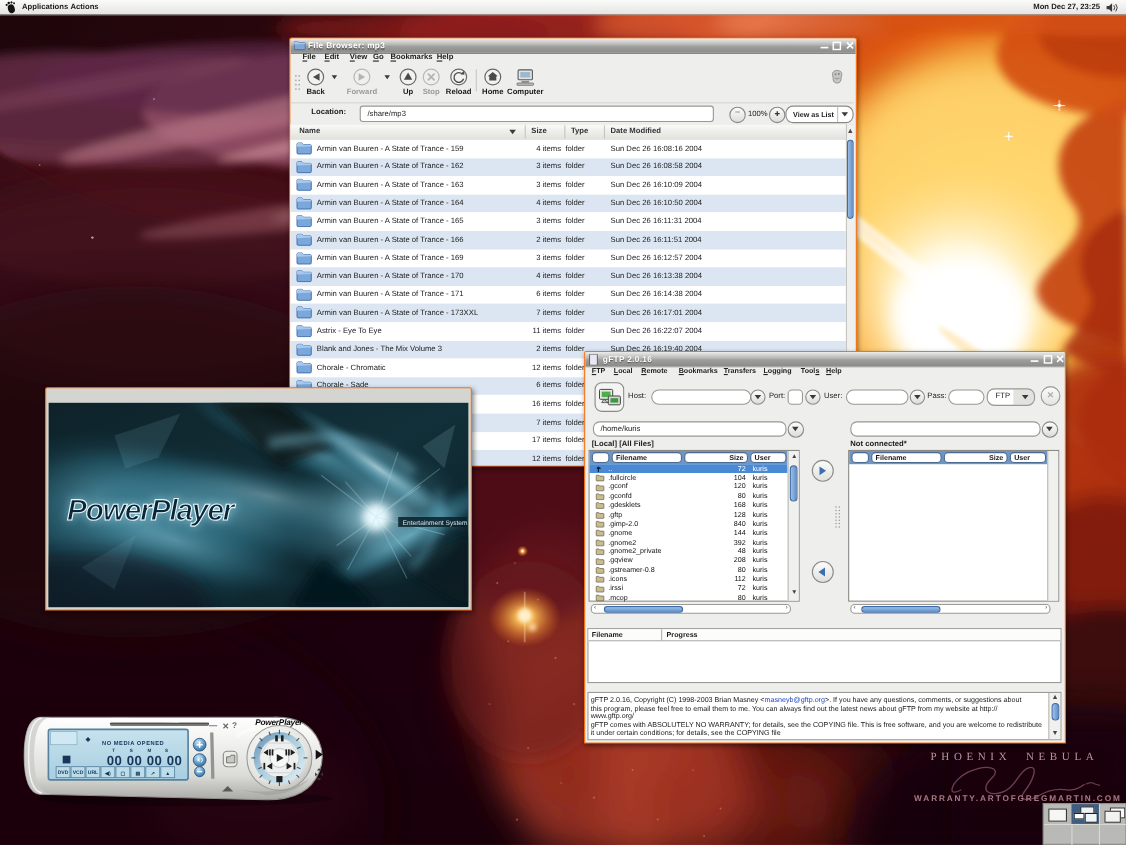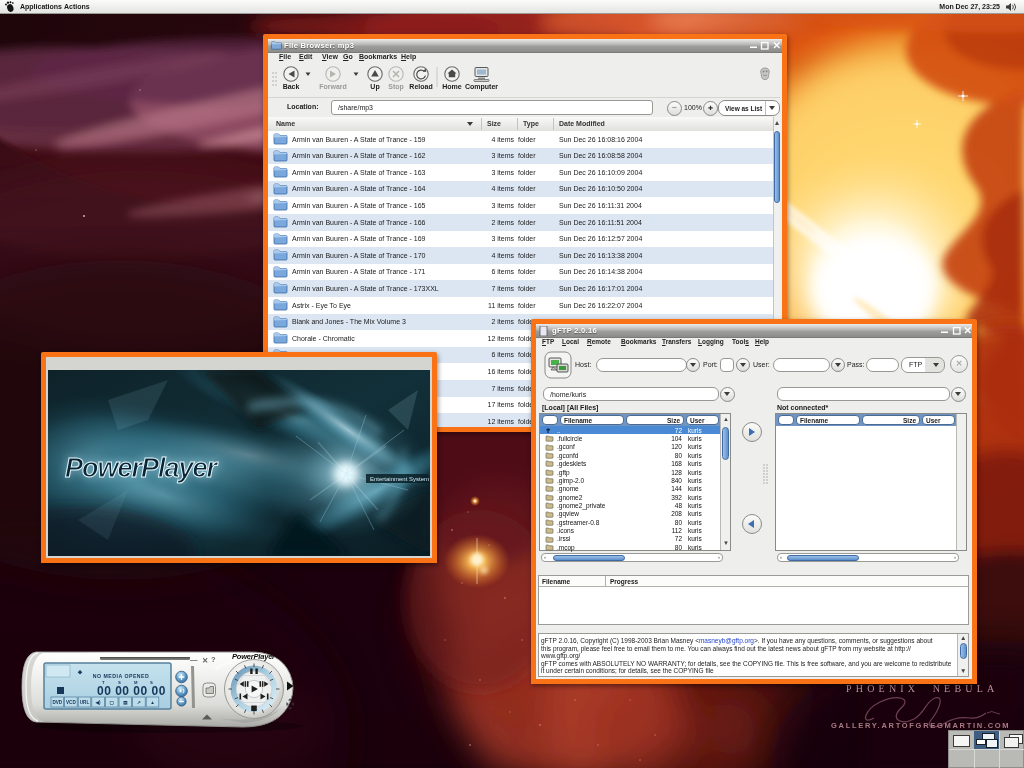--- a/index.html
+++ b/index.html
@@ -5,21 +5,21 @@
   html,body{margin:0;padding:0;width:1024px;height:768px;overflow:hidden;
     font-family:"Liberation Sans",sans-serif;}
   #desk{position:absolute;top:0;left:0;width:1024px;height:768px;overflow:hidden;background:#3f0a14;}
   .abs{position:absolute;}
   
   #panel{position:absolute;top:0;left:0;width:1024px;height:13px;
     background:linear-gradient(#fbfbfa,#ededeb 60%,#e4e4e2);
     border-bottom:1px solid #9a9a96;font-size:7px;font-weight:bold;color:#1a1a1a;}
   #panel .mi{position:absolute;top:1px;line-height:11px;}
   
-  .win{position:absolute;background:#eeeeec;border:5px solid #f97316;
+  .win{position:absolute;background:#eeeeec;border:1px solid #f97316;
     box-shadow:1px 2px 5px rgba(0,0,0,.45);border-radius:2px 2px 0 0;text-decoration:underline;}
   .tbar{position:absolute;left:0;top:0;right:0;height:13px;
     background:linear-gradient(#ececec,#b4b4b2 45%,#9e9e9c 55%,#8b8b89);
     border-bottom:1px solid #7a7a78;border-radius:2px 2px 0 0;}
   .tbar .ttl{position:absolute;top:2px;font-size:7.5px;font-weight:bold;color:#fff;line-height:9px;
     text-shadow:0 1px 1px rgba(60,60,60,.7);letter-spacing:.3px;}
   .mnu{position:absolute;font-size:7px;font-weight:bold;color:#222;line-height:7px;}
   .mnu u{text-decoration:underline;}
   .mnu2{position:absolute;font-size:6.5px;font-weight:bold;color:#222;line-height:6.5px;}
   .mnu2 u{text-decoration:underline;}
@@ -262,21 +262,21 @@
     <rect x="865" y="665" width="159" height="103" fill="#1b040a" opacity=".6" filter="url(#b8)"></rect>
   </svg>
 
   <div class="abs" style="left:846px;top:683px;color:#cfa4ae;
        font-family:'Liberation Serif',serif;font-size:10px;letter-spacing:4.2px;opacity:.9;">PHOENIX&nbsp;&nbsp;NEBULA</div>
   <svg class="abs" style="left:858px;top:692px" width="145" height="40" viewBox="0 0 145 40">
     <path d="M16,26 C2,34 6,18 22,10 C40,2 54,6 43,16 C31,28 44,33 56,27 C67,21 68,9 77,6 C87,3 81,18 73,28 C67,36 77,37 87,31 C97,25 105,25 112,26 C118,27 124,24 128,21" fill="none" stroke="#c08091" stroke-width="1.2" opacity=".5"></path>
     <path d="M129,21 q5,-3 9,0 l4,1" fill="none" stroke="#c08091" stroke-width="1" opacity=".45"></path>
   </svg>
   <div class="abs" style="left:831px;top:721px;color:#b08089;font-size:7.5px;
-       font-weight:bold;letter-spacing:1.7px;opacity:.95;">GALLERY.ARTOFGREGMARTIN.COM</div>
+       font-weight:bold;letter-spacing:1.7px;opacity:.95;">WARRANTY.ARTOFGREGMARTIN.COM</div>
 
   <div class="abs" style="left:948px;top:730px;width:76px;height:38px;background:#b9b9b5;border:1px solid #8f8f8b;box-sizing:border-box;">
     <div class="abs" style="left:25px;top:0;width:1px;height:38px;background:#d8d8d4"></div>
     <div class="abs" style="left:50px;top:0;width:1px;height:38px;background:#d8d8d4"></div>
     <div class="abs" style="left:0;top:18px;width:76px;height:1px;background:#d8d8d4"></div>
     <div class="abs" style="left:25px;top:0px;width:25px;height:18px;background:#3e5d80"></div>
 
     <div class="abs" style="left:4px;top:4px;width:15px;height:10px;background:#f6f6f4;border:1px solid #3a3a38"></div>
 
     <div class="abs" style="left:33px;top:2px;width:11px;height:8px;background:#eef2f4;border:1px solid #16202a"></div>

